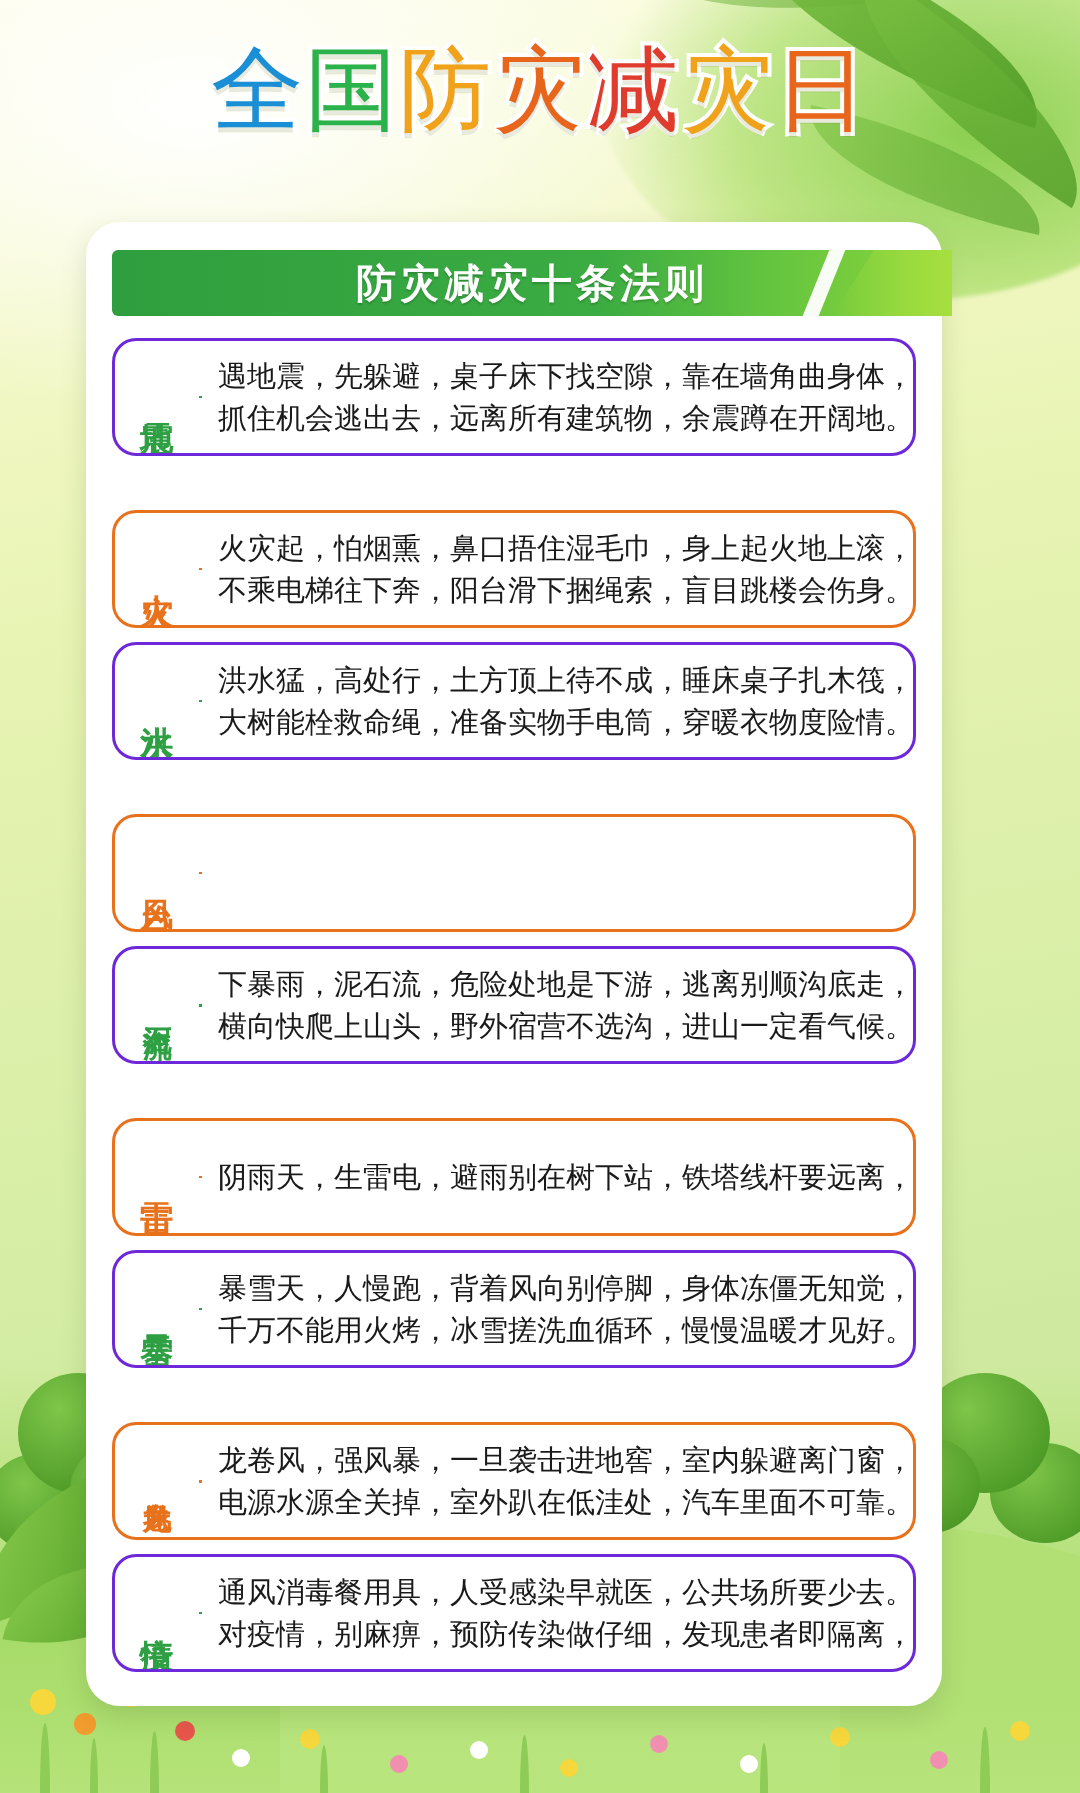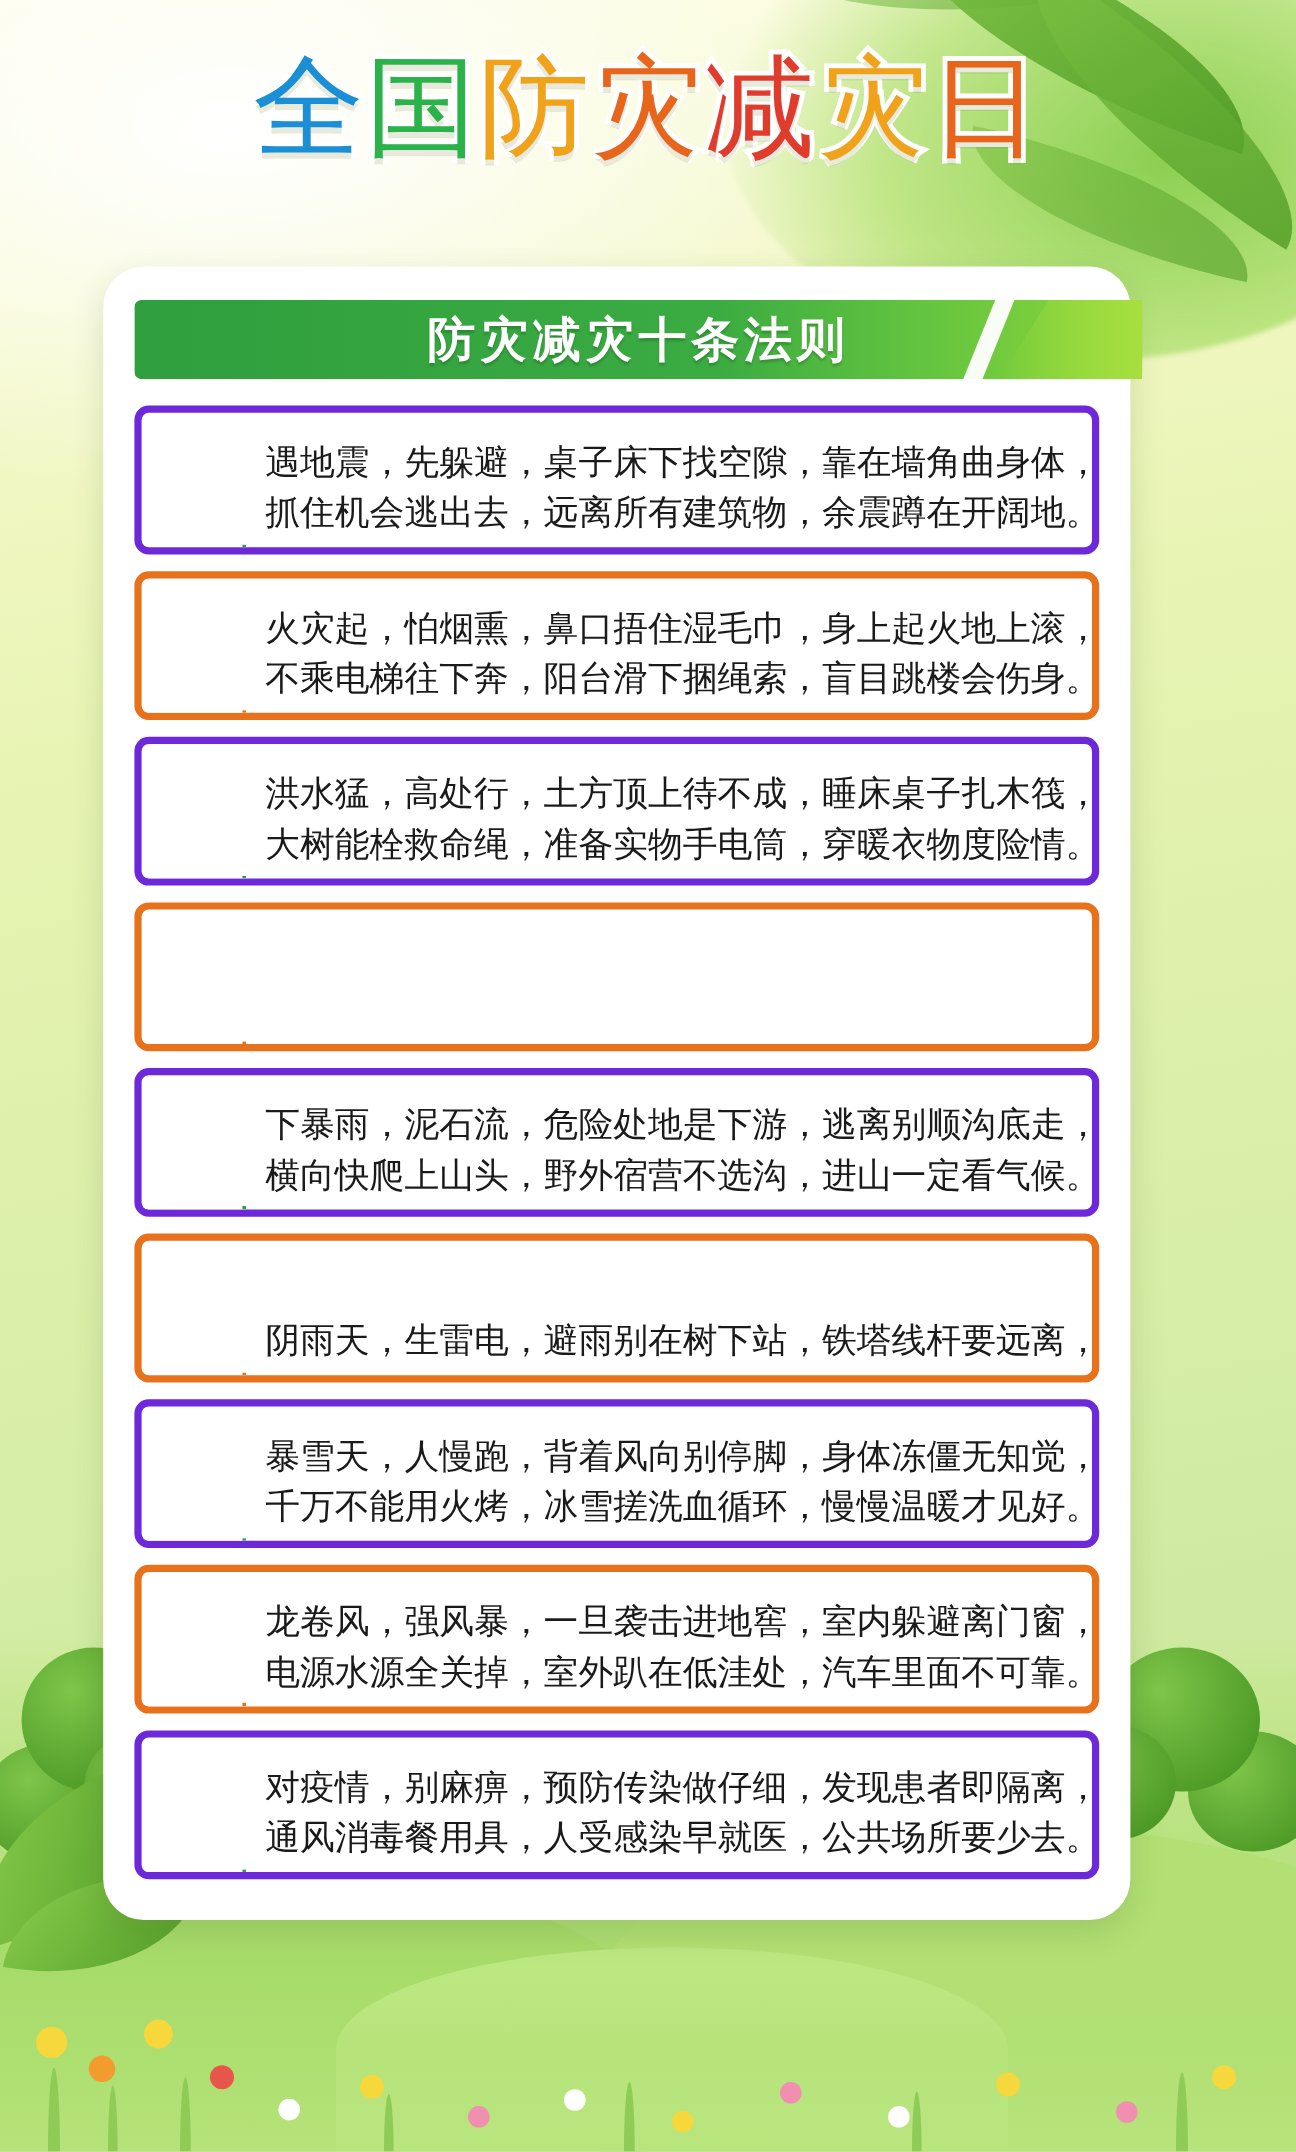--- a/index.html
+++ b/index.html
@@ -178,28 +178,28 @@
     font-size: 40px;
     font-weight: bold;
     letter-spacing: 4px;
     text-shadow: 0 2px 2px rgba(0,0,0,.18);
   }
 
   .rules { display: flex; flex-direction: column; gap: 14px; }
 
   .rule {
     display: flex;
-    align-items: flex-end;
-    border: 6px solid #6d28d9;
-    border-radius: 12px;
+    align-items: center;
+    border: 3px solid #6d28d9;
+    border-radius: 24px;
     overflow: hidden;
     min-height: 112px;
     background: #ffffff;
   }
-  .rule.orange { border-color: #e8721c; }
+  .rule.orange { border-color: #e8721c; margin-top: 40px; }
 
   .rule-label {
     flex: 0 0 84px;
     display: flex;
     align-items: center;
     justify-content: center;
     border-right: 3px solid #2ea043;
     background: #ffffff;
   }
   .rule.orange .rule-label { border-right-color: #e8721c; }
@@ -355,19 +355,19 @@
         <div class="rule-text">
           <div>龙卷风，强风暴，一旦袭击进地窖，室内躲避离门窗，</div>
           <div>电源水源全关掉，室外趴在低洼处，汽车里面不可靠。</div>
         </div>
       </div>
       <div class="rule">
         <div class="rule-label">
           <div class="rule-label-inner">疫情</div>
         </div>
         <div class="rule-text">
+          <div>通风消毒餐用具，人受感染早就医，公共场所要少去。</div>
           <div>对疫情，别麻痹，预防传染做仔细，发现患者即隔离，</div>
-          <div>通风消毒餐用具，人受感染早就医，公共场所要少去。</div>
         </div>
       </div>
     </div>
 
 </div>
 
 </body></html>

